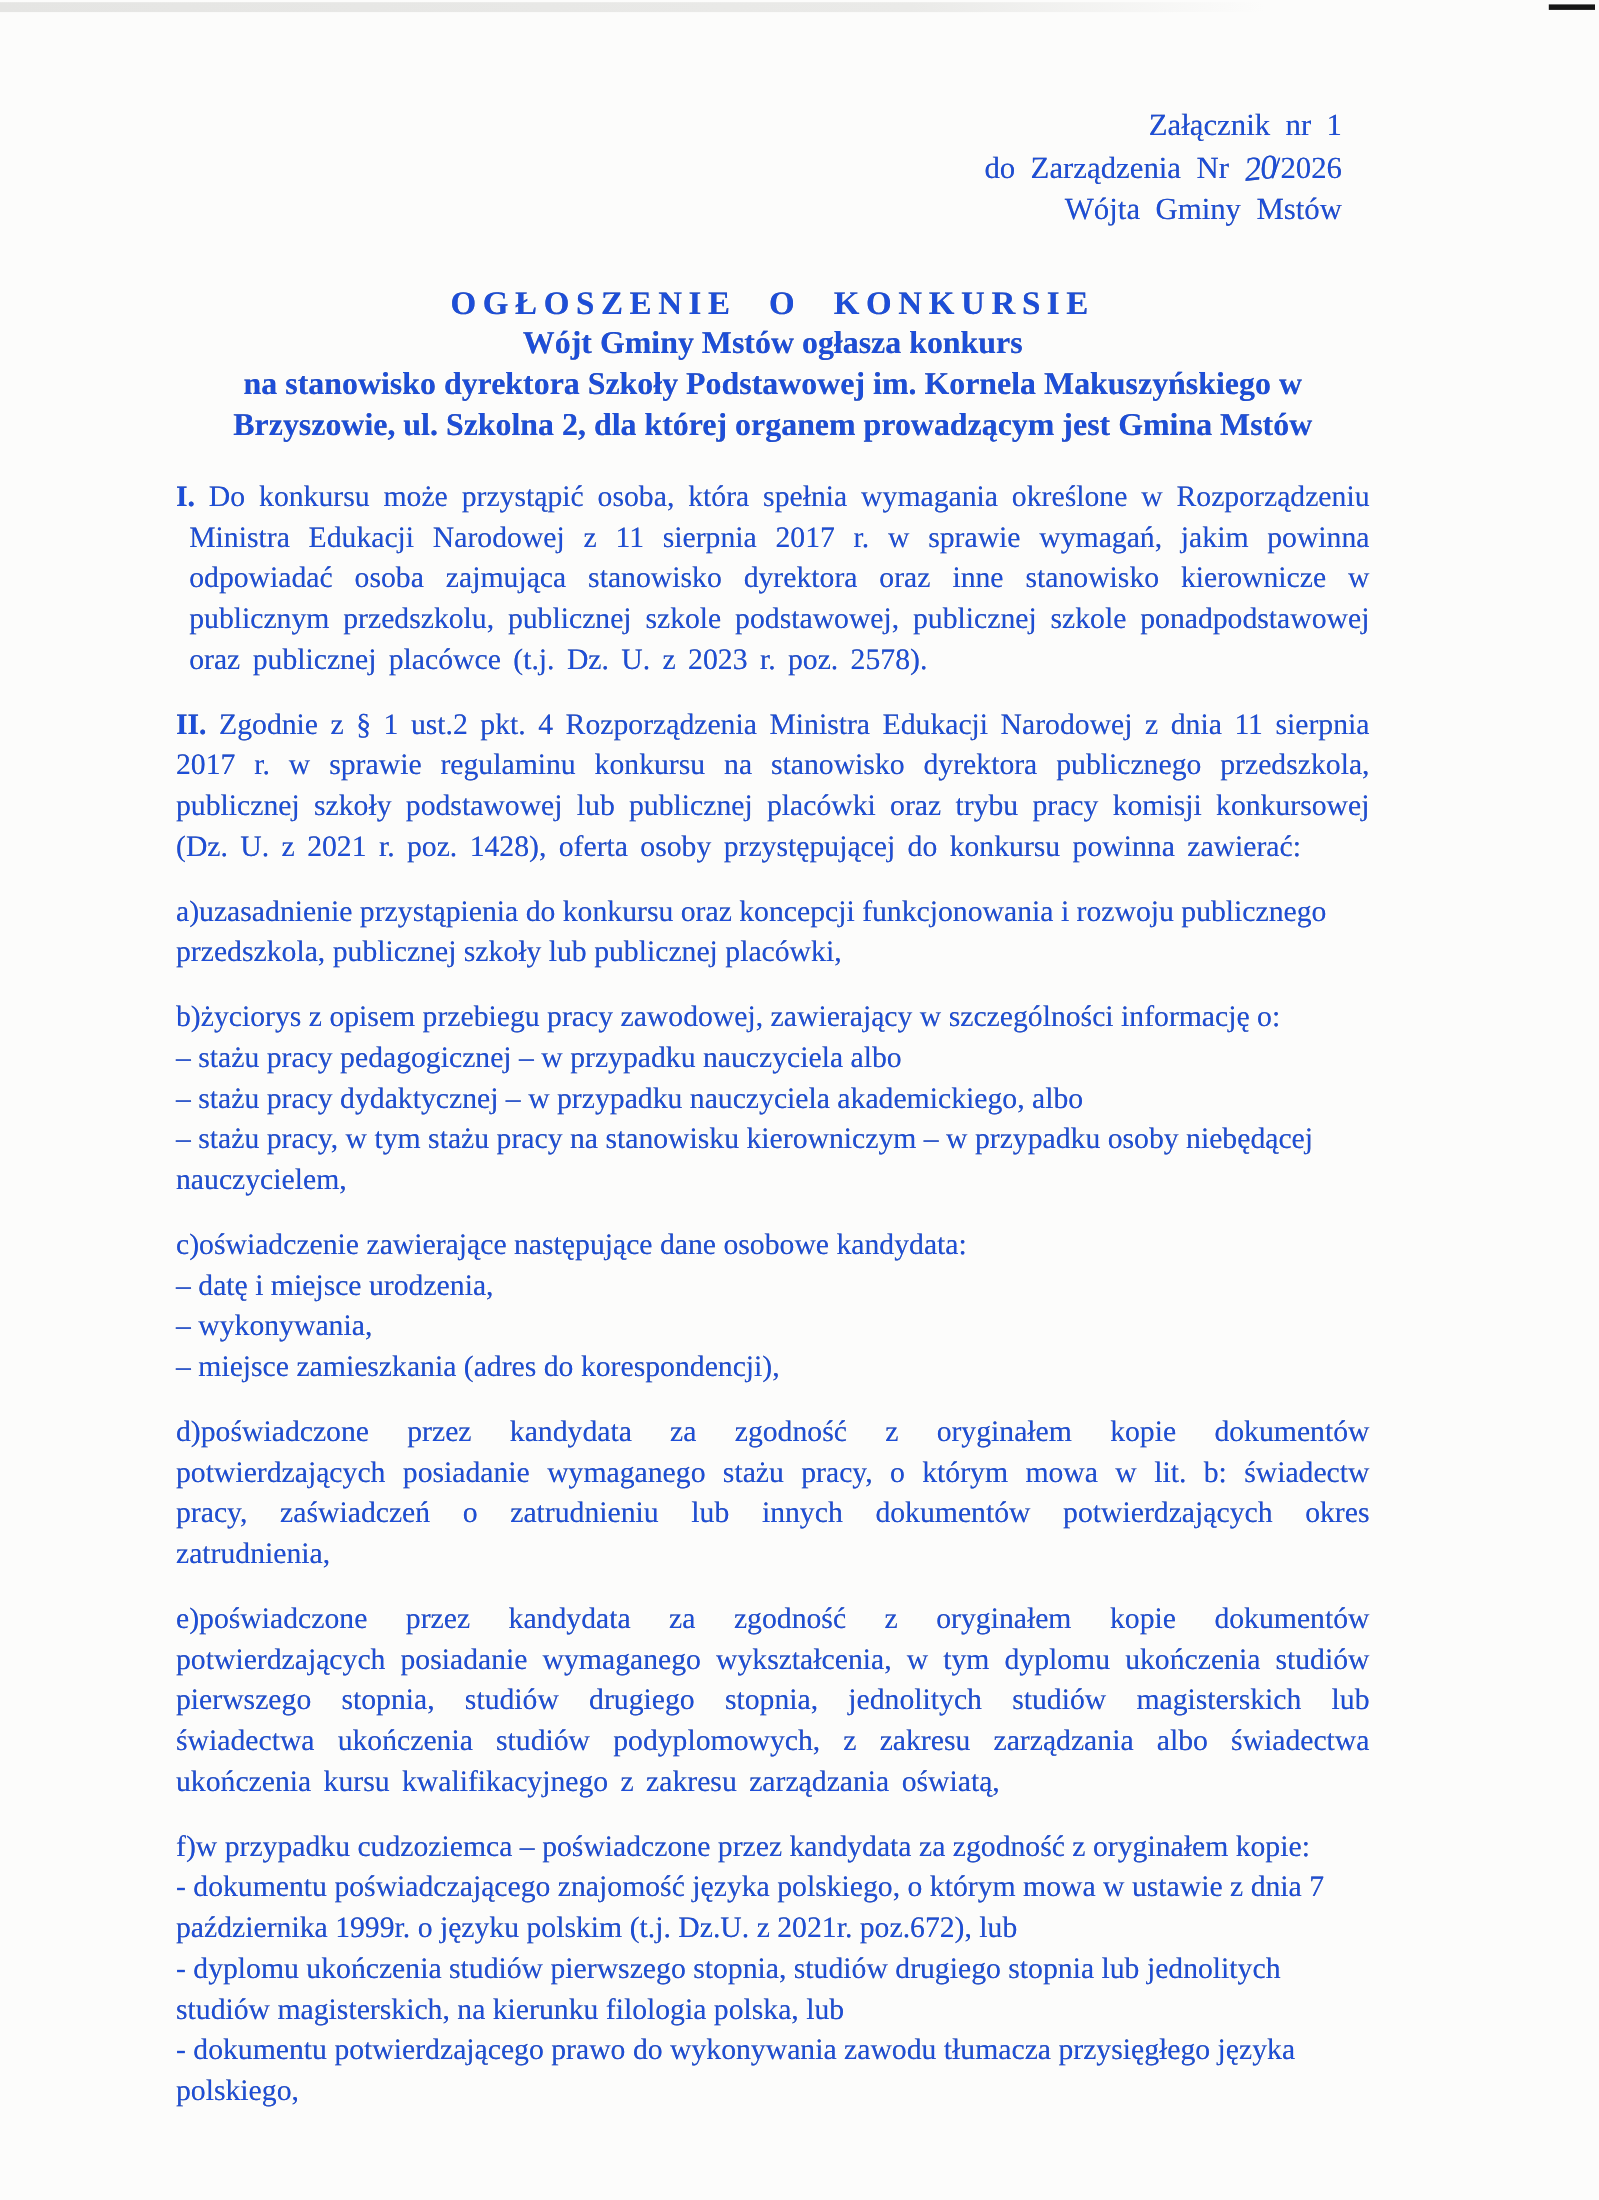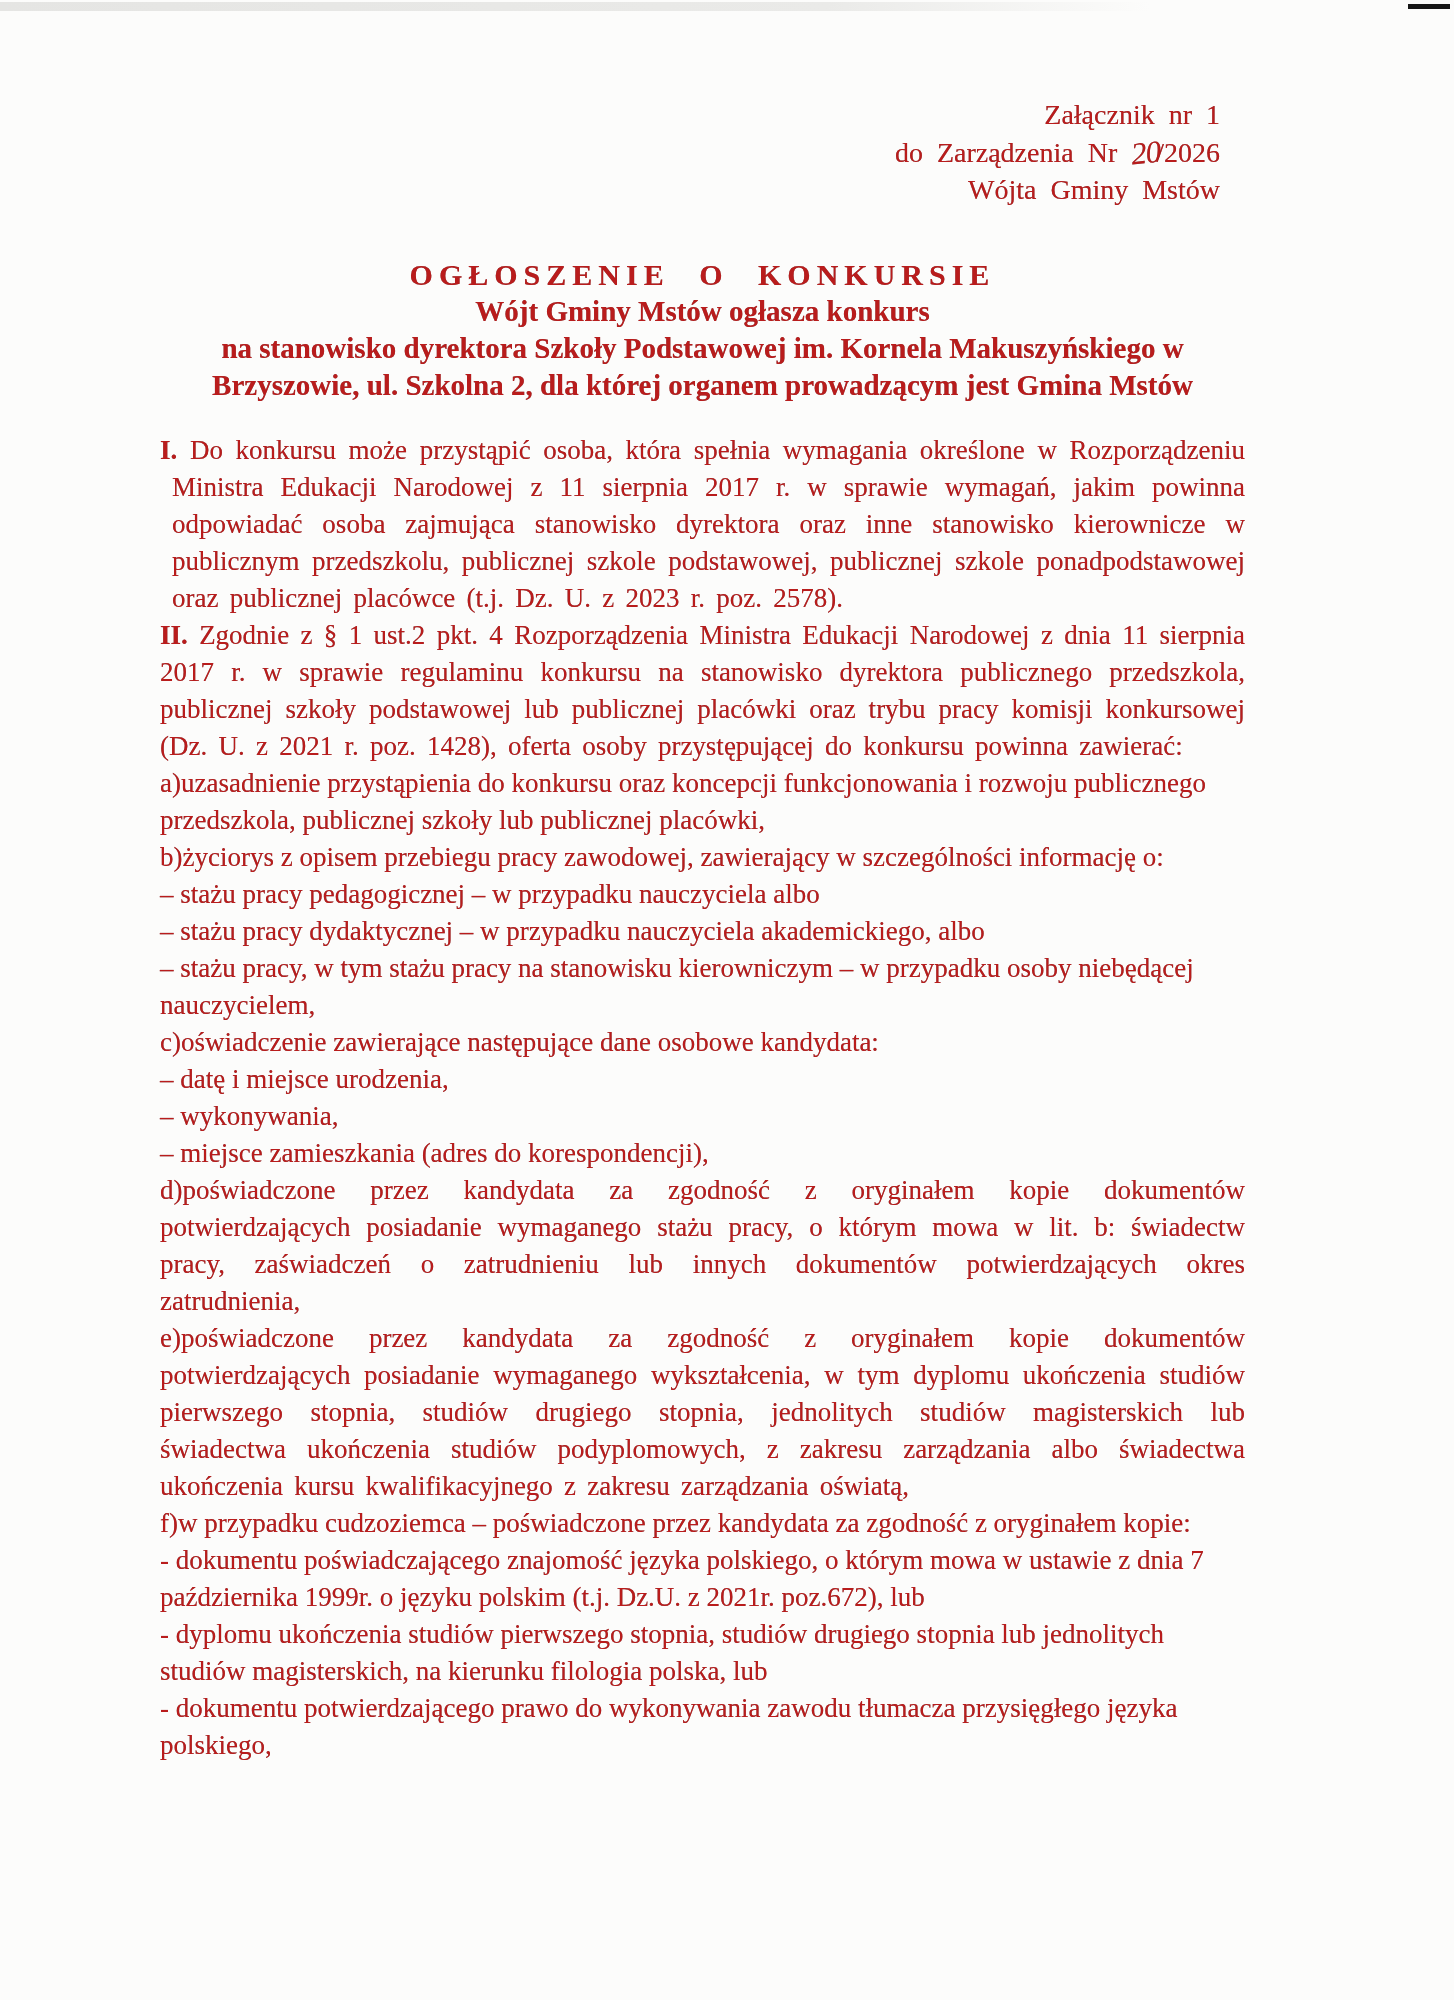--- a/index.html
+++ b/index.html
@@ -3,21 +3,21 @@
 <meta charset="utf-8">
 <style>
   html, body { margin: 0; padding: 0; background: #ffffff; }
   .page {
     position: relative;
     width: 1454px;
     height: 2000px;
     background: #fcfcfb;
     overflow: hidden;
     font-family: "Liberation Serif", "DejaVu Serif", serif;
-    color: #b91c1c;
+    color: #1d4ed8;
     text-shadow: 0 0 0.6px rgba(45,45,45,0.55);
   }
   .scan-band {
     position: absolute; top: 2px; left: 0;
     width: 1150px; height: 9px;
     background: linear-gradient(to right, #e5e5e3 0%, #eaeae8 72%, rgba(234,234,232,0) 100%);
   }
   .corner-mark {
     position: absolute; top: 4px; left: 1408px;
     width: 42px; height: 5px; background: #161616;
@@ -50,21 +50,21 @@
     line-height: 37px;
   }
   .title-main {
     font-size: 30px;
     letter-spacing: 6px;
     word-spacing: 16px;
     margin-top: 48px;
   }
   .para, .block { font-size: 27px; line-height: 37px; }
   .first-para { margin-top: 28px; }
-  .gap { }
+  .gap { margin-top: 22px; }
   .justify { text-align: justify; text-align-last: left; word-spacing: 4.5px; }
   .hang { padding-left: 12px; text-indent: -12px; }
   b { font-weight: bold; }
 </style>
 </head>
 <body>
 
 <div class="page">
   <div class="scan-band"></div>
   <div class="corner-mark"></div>

